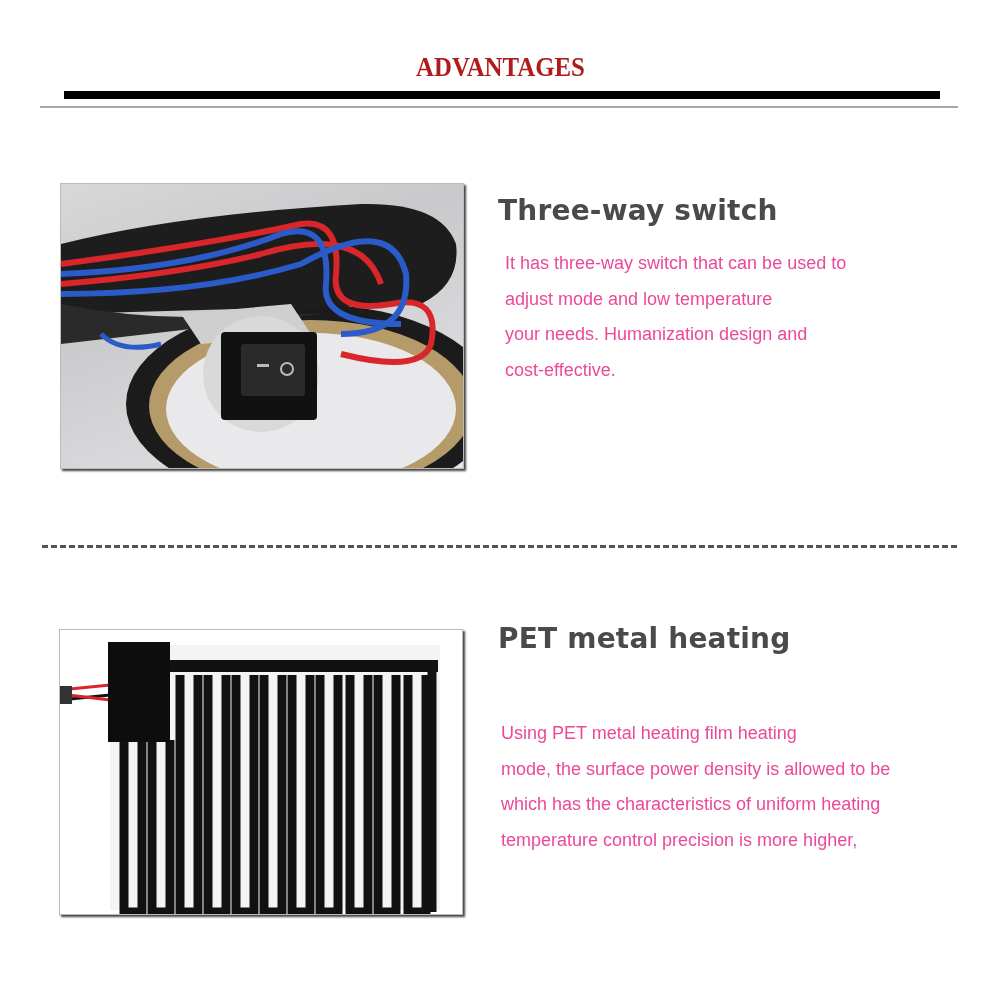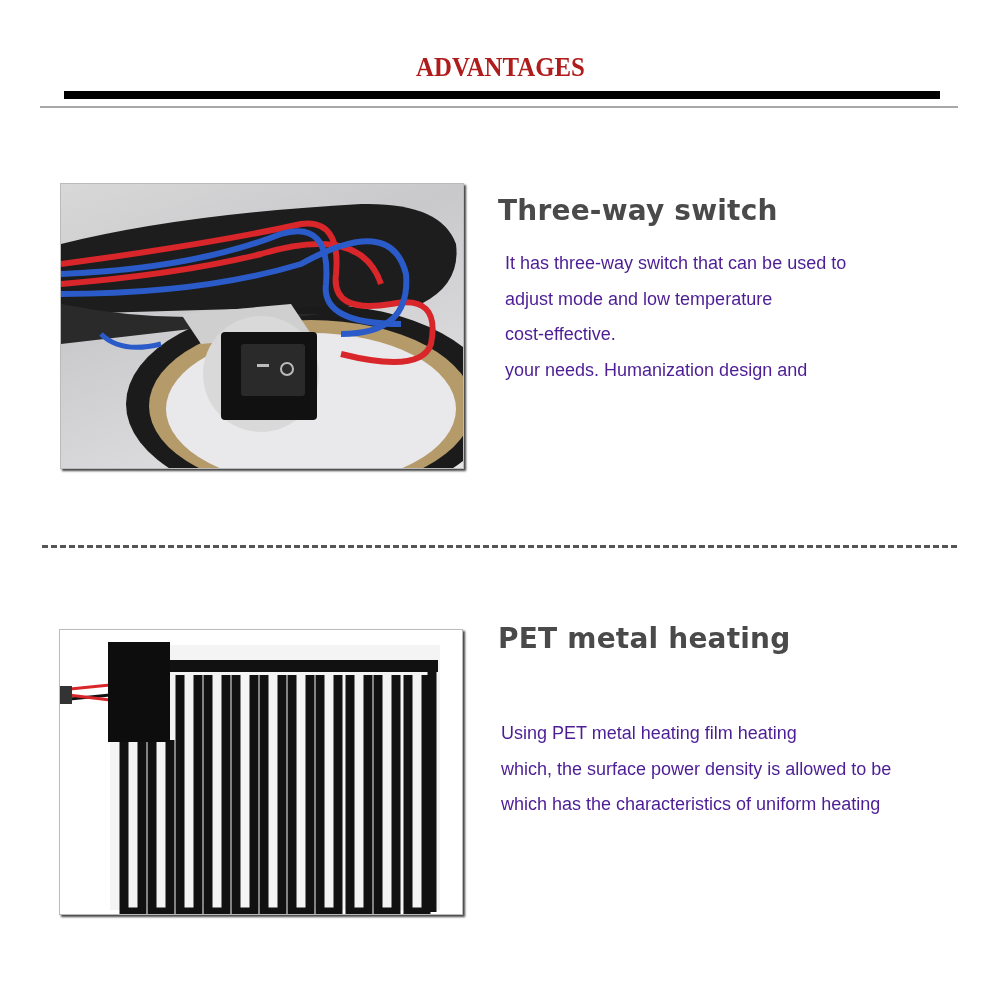--- a/index.html
+++ b/index.html
@@ -22,21 +22,21 @@
       position: absolute; border: 1px solid #bbb; box-shadow: 2px 2px 2px #444; overflow: hidden; background: #eee;
     }
     .photo1 { left: 60px; top: 183px; width: 402px; height: 284px; background: linear-gradient(160deg,#d8d8d8 0%,#c9c9cc 35%,#e6e6e9 100%); }
     .photo2 { left: 59px; top: 629px; width: 402px; height: 284px; background: #ffffff; }
     .h2 {
       position: absolute; left: 498px; font-weight: bold; font-size: 28px; color: #4a4a4a;
       font-family: "DejaVu Sans", sans-serif; letter-spacing: 0.2px;
     }
     .h2a { top: 194px; }
     .h2b { top: 622px; }
-    .para { position: absolute; font-size: 18px; color: #4c1d95; line-height: 35.5px; }
+    .para { position: absolute; font-size: 18px; color: #ec4899; line-height: 35.5px; }
     .para1 { left: 505px; top: 246px; }
     .para2 { left: 501px; top: 716px; }
     .para div { white-space: nowrap; }
     svg { display: block; }
   </style>
 </head>
 <body>
 
 <div class="title">ADVANTAGES</div>
 <div class="bar-thick"></div>
@@ -65,22 +65,22 @@
     <rect x="160" y="148" width="96" height="88" rx="4" fill="#111"></rect>
     <rect x="180" y="160" width="64" height="52" rx="3" fill="#2a2a2a"></rect>
     <rect x="196" y="180" width="12" height="3" fill="#bbb"></rect>
     <circle cx="226" cy="185" r="6" fill="none" stroke="#bbb" stroke-width="2"></circle>
   </svg>
 </div>
 <div class="h2 h2a">Three-way switch</div>
 <div class="para para1">
   <div>It has three-way switch that can be used to</div>
   <div>adjust mode and low temperature</div>
+  <div>your needs. Humanization design and</div>
   <div>cost-effective.</div>
-  <div>your needs. Humanization design and</div>
 </div>
 
 <div class="dash"></div>
 
 <div class="photo photo2">
   <svg width="402" height="284" viewBox="0 0 402 284">
     <rect x="50" y="15" width="330" height="265" fill="#f4f4f4"></rect>
 
     <path d="M0 60 L50 55" stroke="#d8262b" stroke-width="3"></path>
     <path d="M0 70 L50 65" stroke="#111" stroke-width="3"></path>
@@ -103,15 +103,16 @@
       <path d="M348 45 V282 H366 V45"></path>
       <path d="M372 35 V282"></path>
     </g>
 
     <rect x="48" y="12" width="62" height="100" fill="#0d0d0d"></rect>
   </svg>
 </div>
 <div class="h2 h2b">PET metal heating</div>
 <div class="para para2">
   <div>Using PET metal heating film heating</div>
-  <div>which, the surface power density is allowed to be</div>
+  <div>mode, the surface power density is allowed to be</div>
   <div>which has the characteristics of uniform heating</div>
+  <div>temperature control precision is more higher,</div>
 </div>
 
 </body></html>

